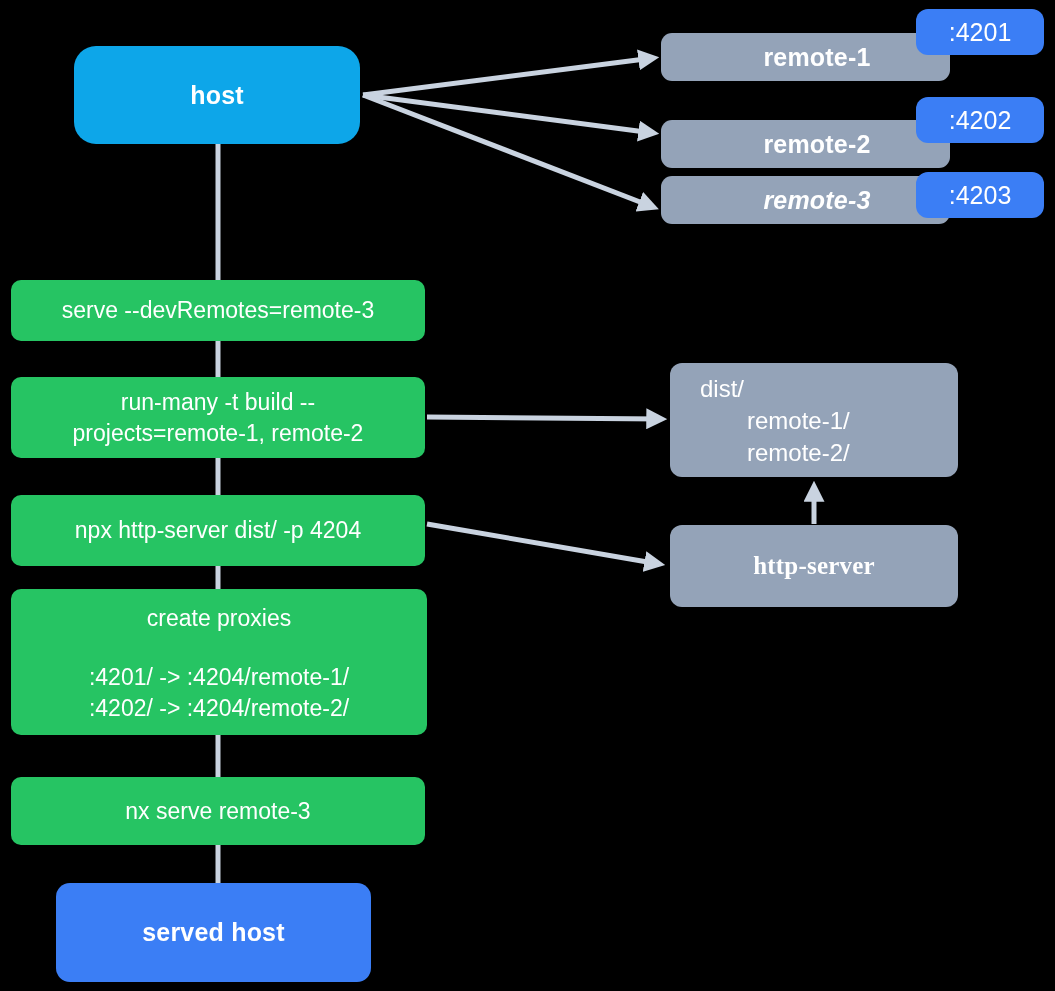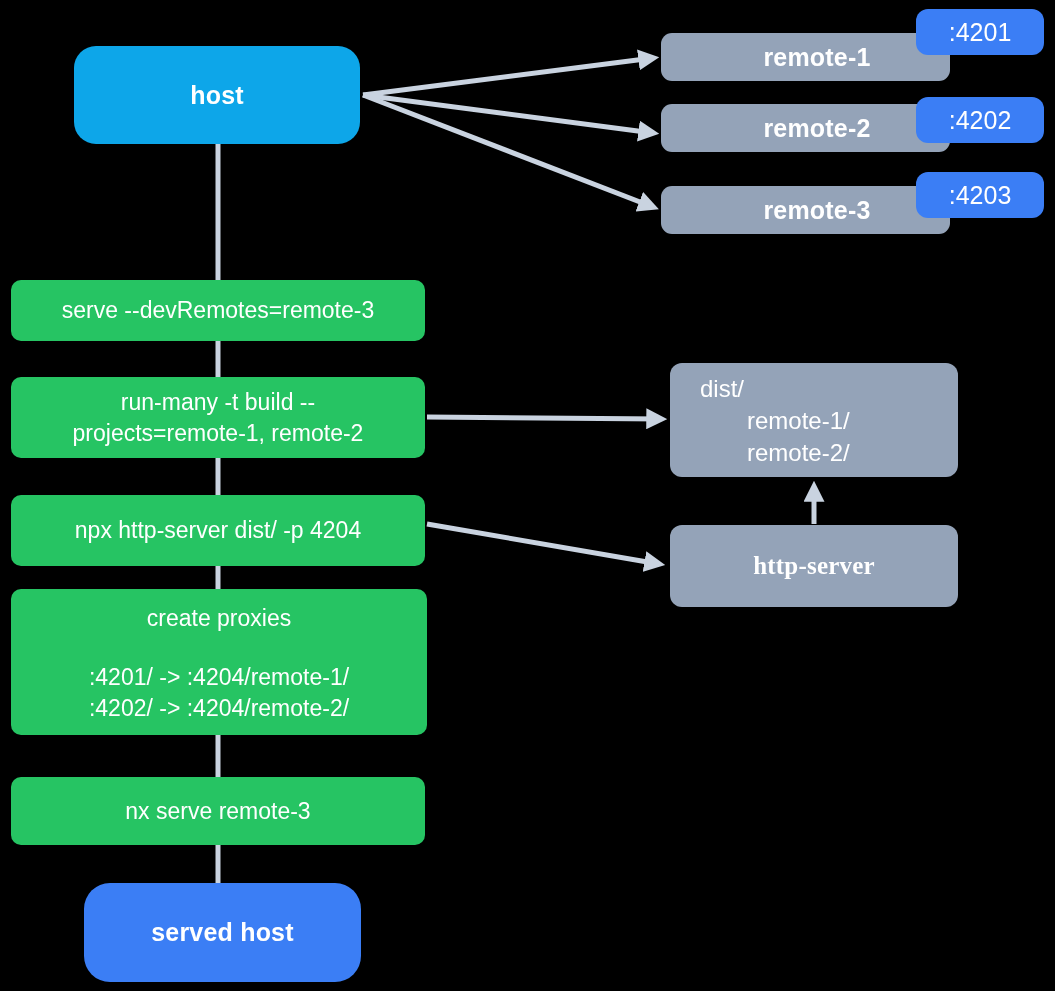--- a/index.html
+++ b/index.html
@@ -29,32 +29,32 @@
     display:flex;flex-direction:column;
     align-items:center;justify-content:center;
     text-align:center;
   }
   .node-title{font-weight:700;font-size:25px;letter-spacing:.2px;}
   .host{
     left:74px;top:46px;width:286px;height:98px;
     background:var(--host-blue);border-radius:22px;
   }
   .served-host{
-    left:84px;top:883px;width:277px;height:99px;
-    background:var(--port-blue);border-radius:26px;
+    left:56px;top:883px;width:315px;height:99px;
+    background:var(--port-blue);border-radius:14px;
   }
   .remote-box{
     left:661px;width:289px;height:48px;
     background:var(--remote-gray);border-radius:11px;
     z-index:1;
     padding-left:23px;
   }
   .remote-1{top:33px;}
-  .remote-2{top:104px;}
-  .remote-3{top:186px;}
+  .remote-2{top:120px;}
+  .remote-3{top:176px;font-style:italic;}
   .port-badge{
     position:absolute;
     left:916px;width:128px;height:46px;
     background:var(--port-blue);border-radius:12px;
     display:flex;align-items:center;justify-content:center;
     font-size:25px;z-index:2;
   }
   .badge-1{top:9px;}
   .badge-2{top:97px;}
   .badge-3{top:172px;}

